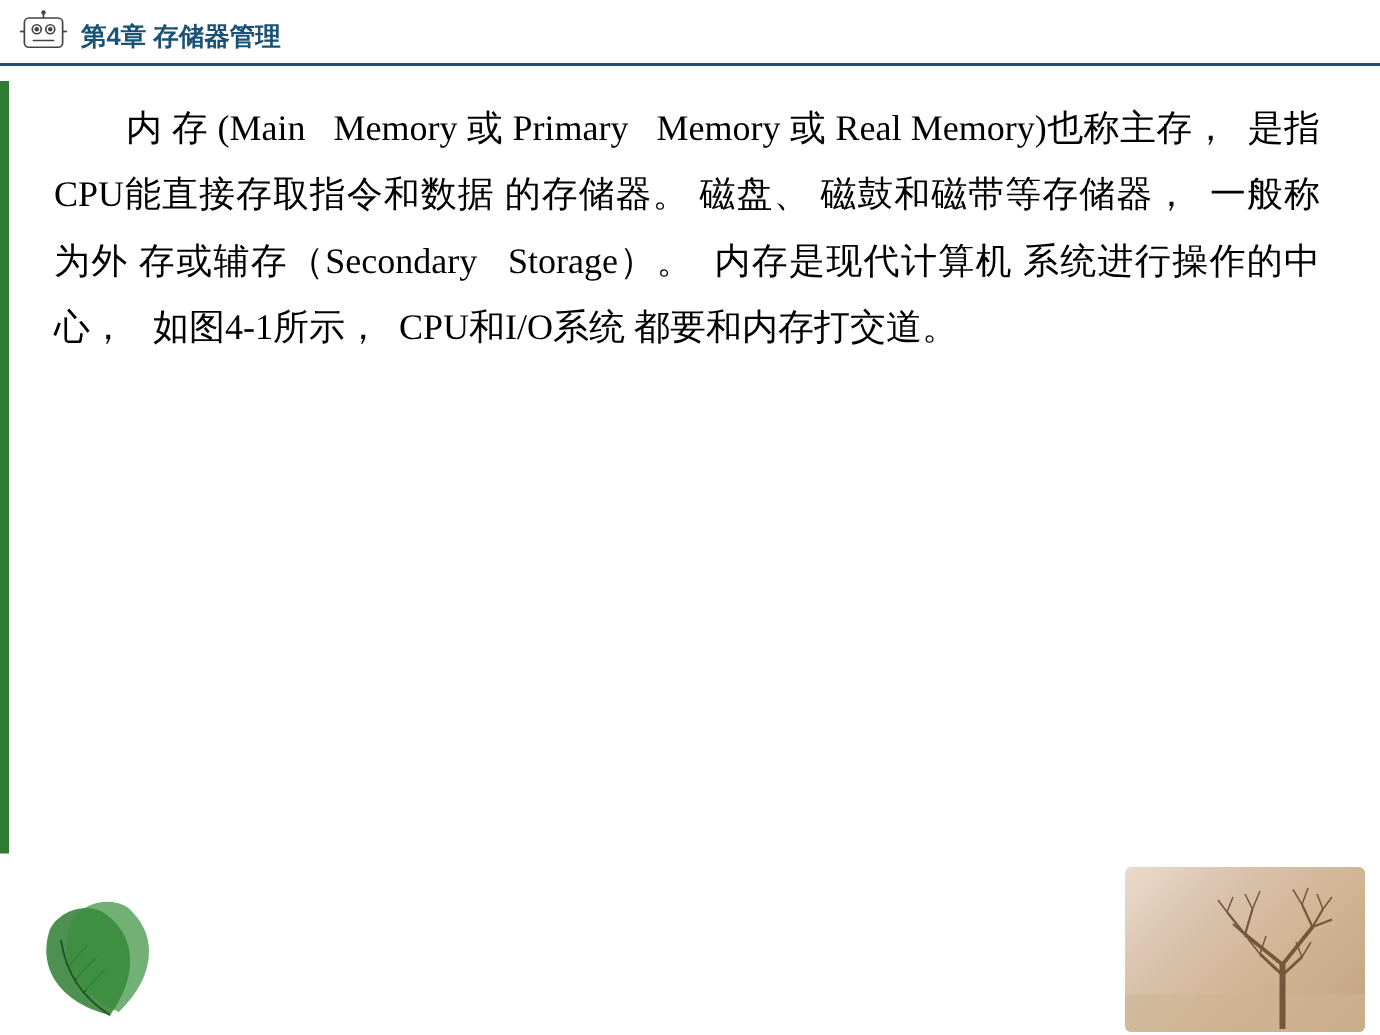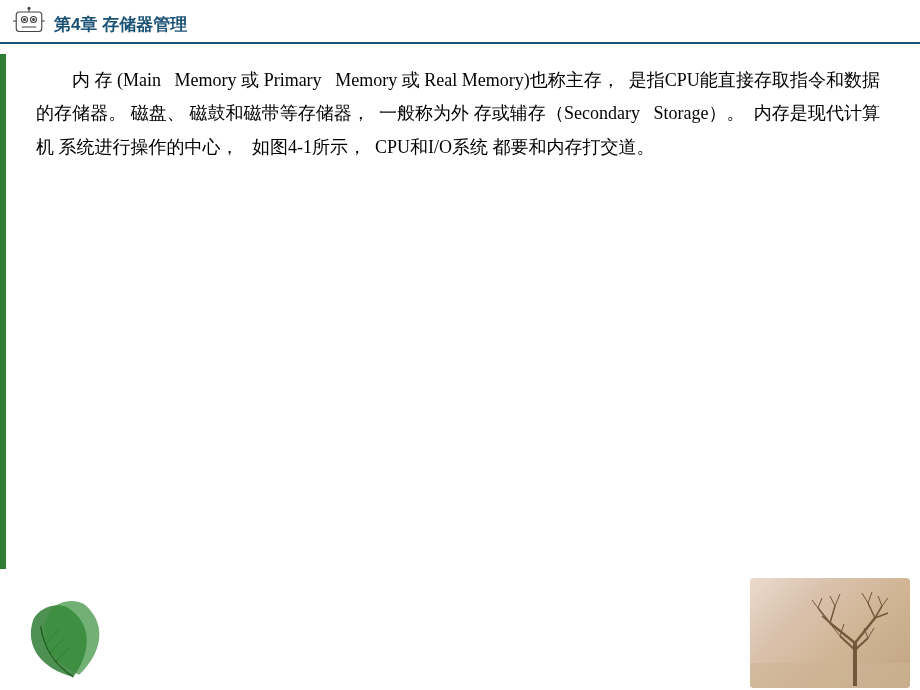--- a/index.html
+++ b/index.html
@@ -63,21 +63,21 @@
       font-size: 28px;
       font-weight: bold;
       font-family: "SimHei", "黑体", sans-serif;
       margin-bottom: 30px;
       letter-spacing: 8px;
       color: #000;
     }
 
     
     .body-text {
-      font-size: 18px;
+      font-size: 24px;
       line-height: 1.85;
       color: #000;
       text-align: justify;
       text-indent: 2em;
     }
 
     
     .bottom-decorations {
       position: absolute;
       bottom: 0;

